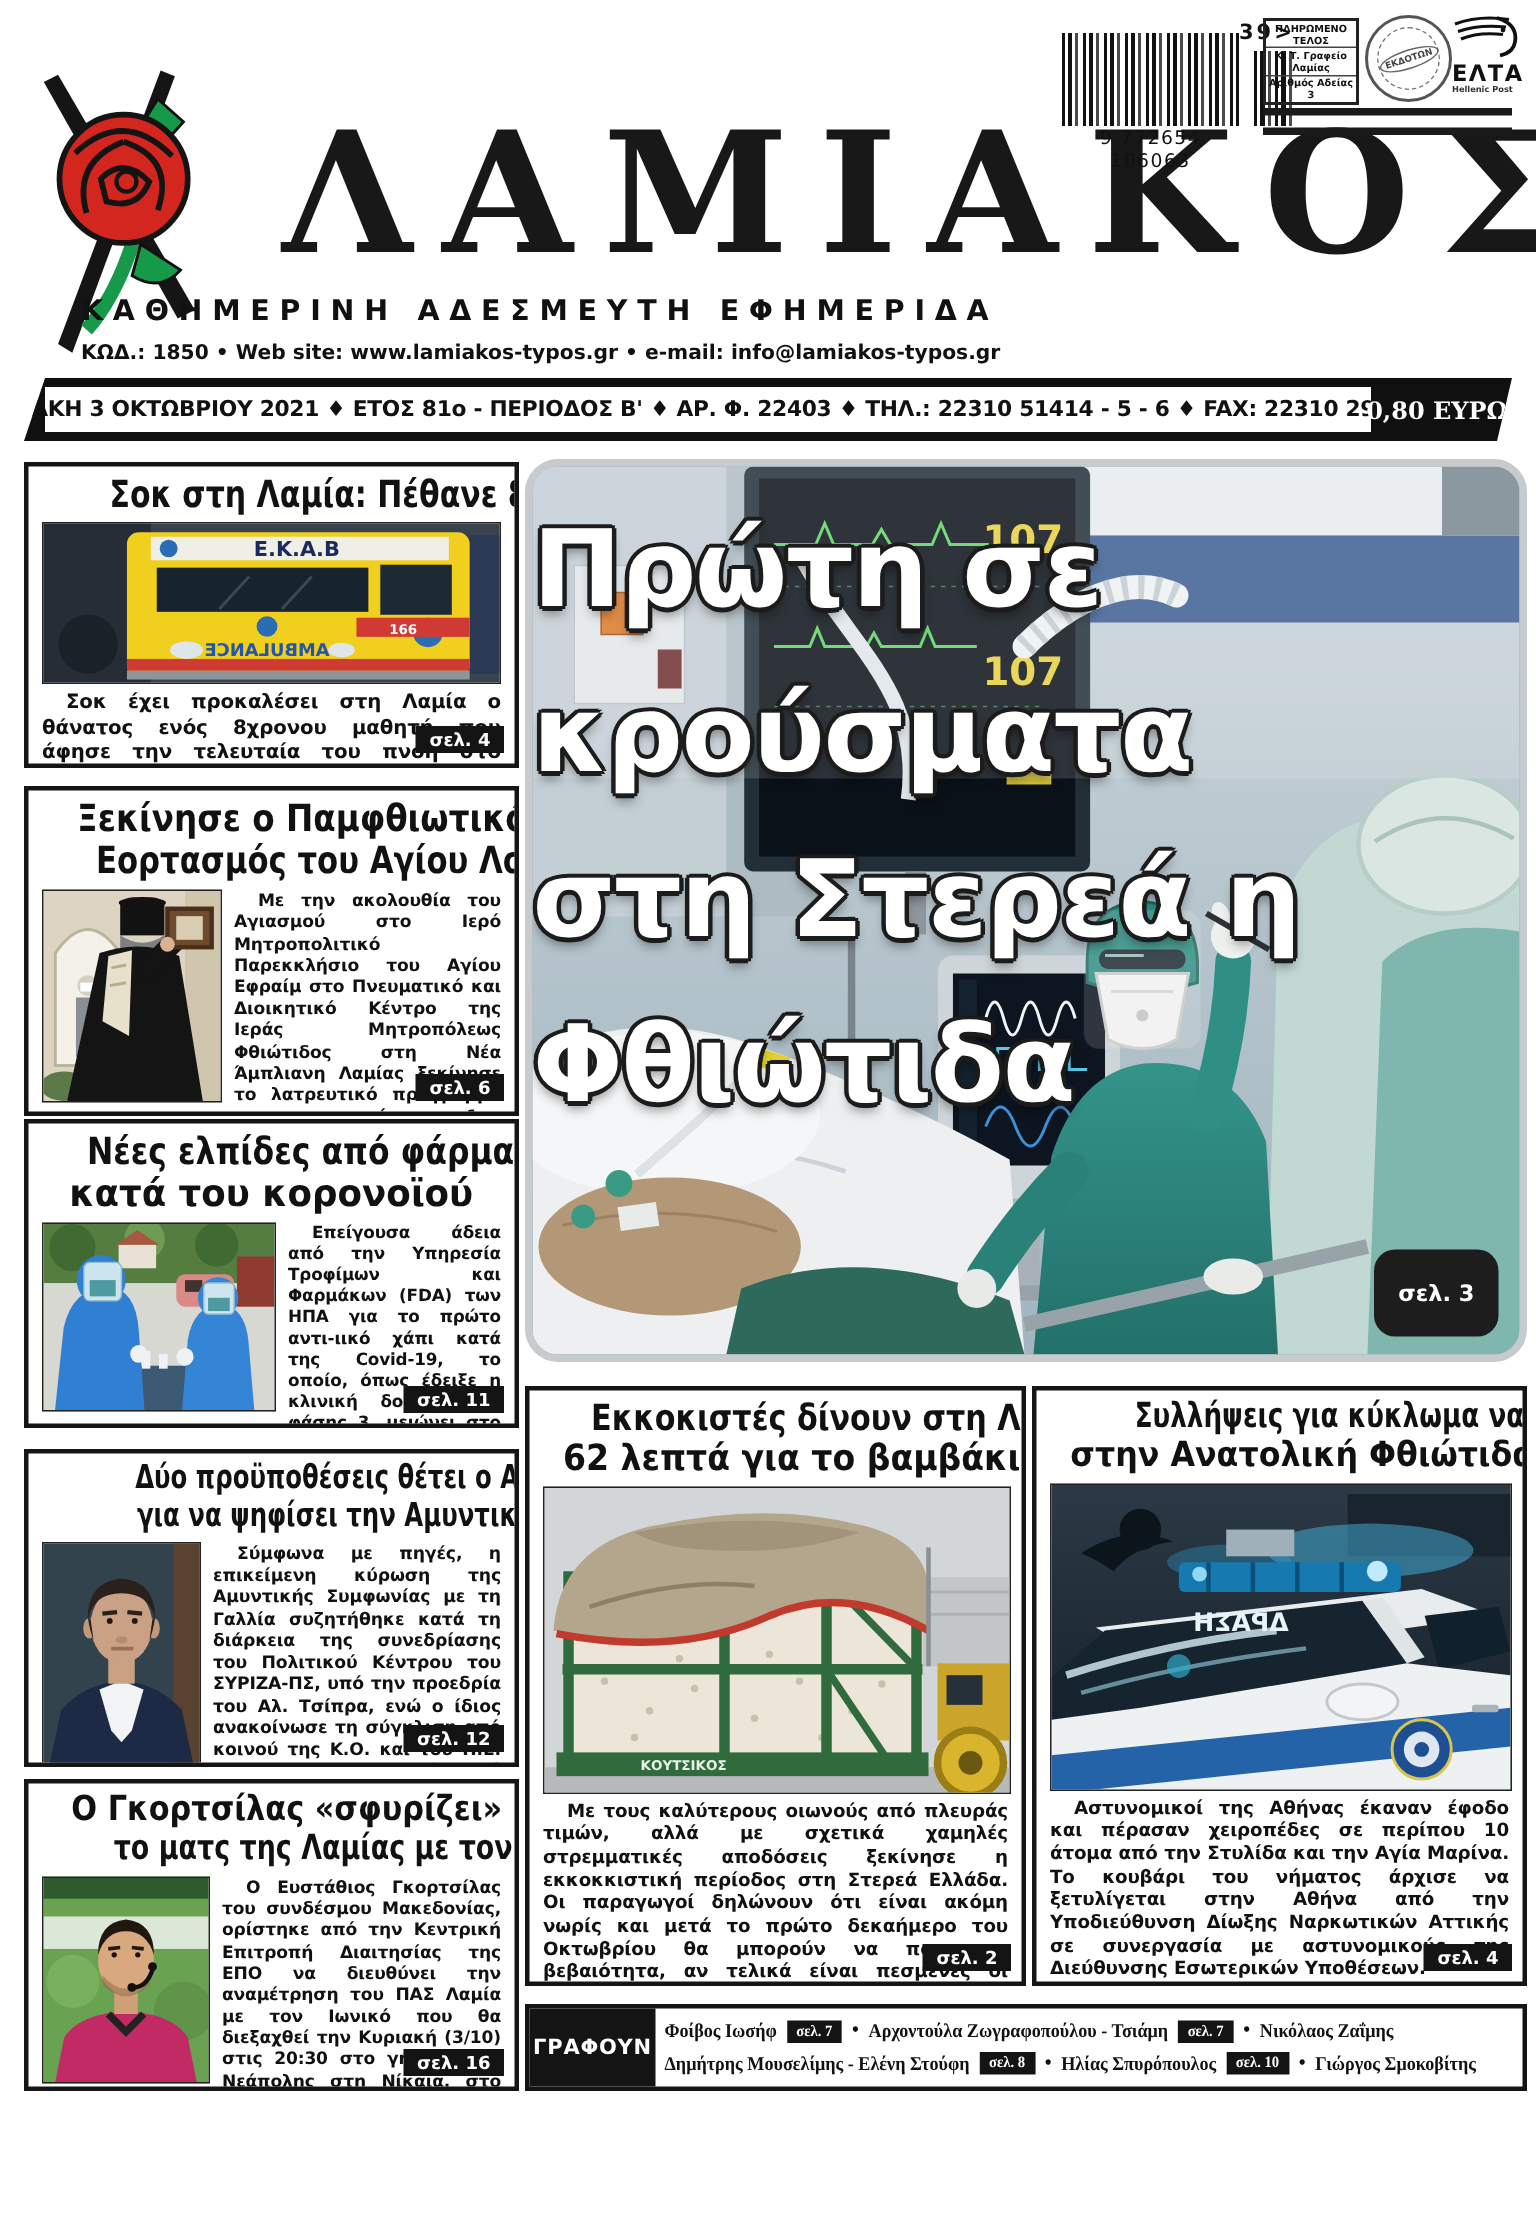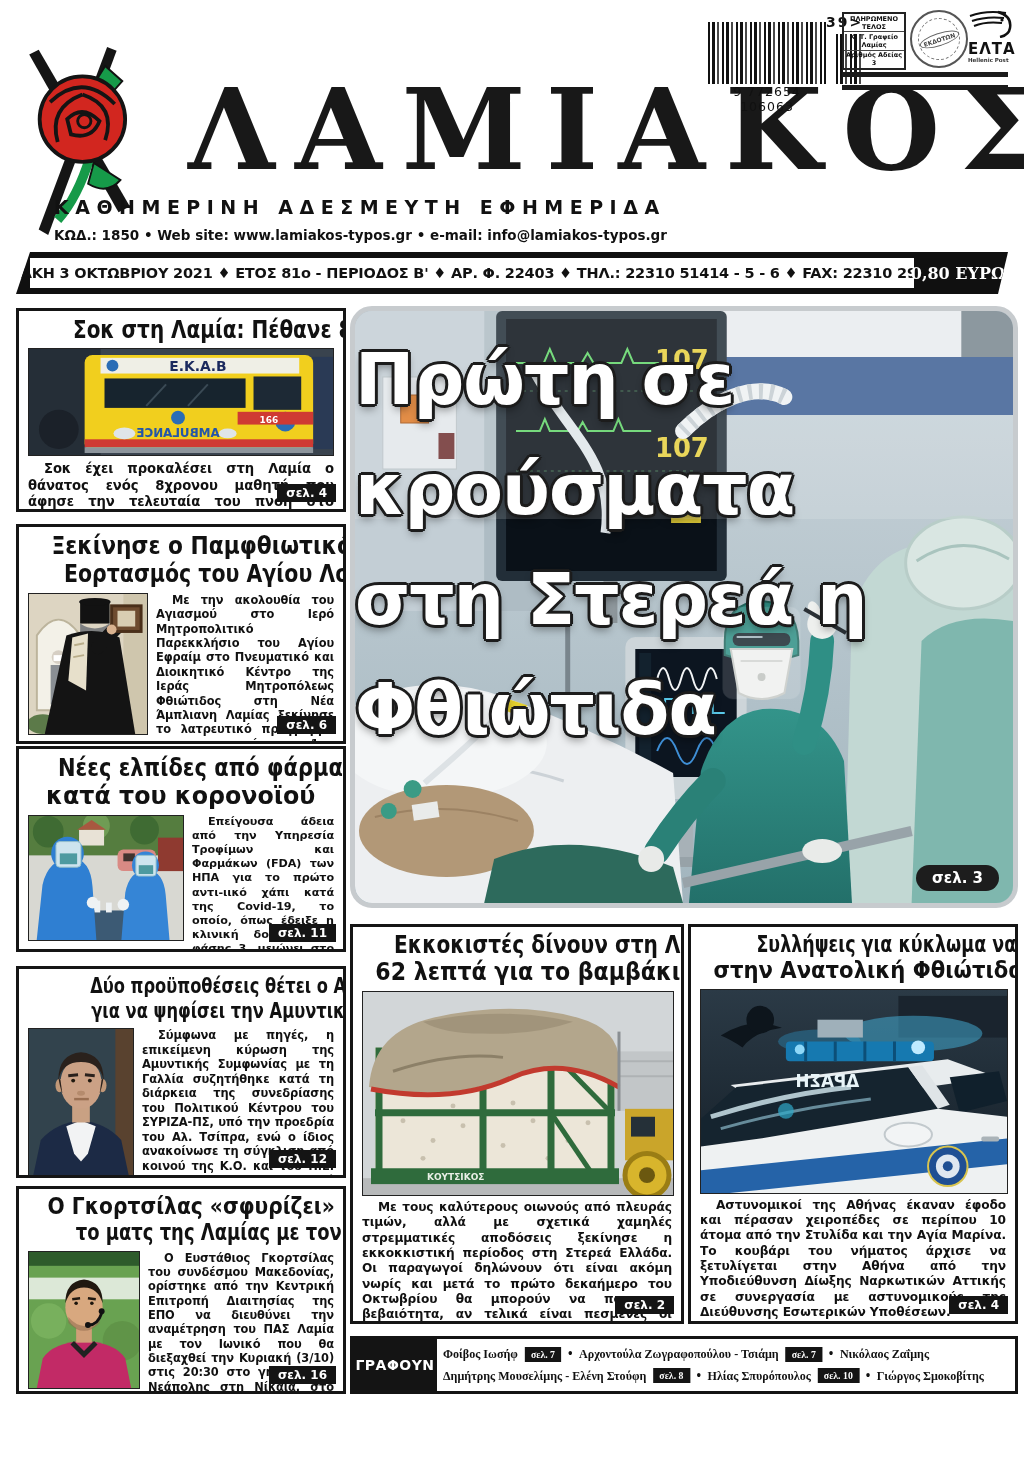--- a/index.html
+++ b/index.html
@@ -53,21 +53,21 @@
               font-size:12px;font-weight:bold;padding:2px 9px;white-space:nowrap;}
   
   .main-story{position:absolute;left:350px;top:306px;width:668px;height:602px;border:5px solid #c7cbce;
               border-radius:22px;box-sizing:border-box;overflow:hidden;background:#9fb2bb;}
   .main-photo{position:absolute;left:0;top:0;width:100%;height:100%;}
   .main-headline{position:absolute;left:0;right:0;top:14px;font-weight:bold;
       font-size:71px;line-height:1.55;color:#fff;letter-spacing:-1px;
       text-shadow:-2px -2px 0 #1c1c1c,2px -2px 0 #1c1c1c,-2px 2px 0 #1c1c1c,2px 2px 0 #1c1c1c,
                   -3px 0 0 #1c1c1c,3px 0 0 #1c1c1c,0 -3px 0 #1c1c1c,0 3px 0 #1c1c1c,0 5px 8px rgba(0,0,0,.4);}
   .main-badge{position:absolute;right:14px;bottom:12px;background:#1d1d1d;color:#fff;border-radius:14px;
-              font-size:15px;font-weight:bold;padding:4px 16px;}
+              font-size:15px;font-weight:bold;padding:20px 16px;}
   
   .story-b{position:absolute;top:924px;background:#fff;border:3px solid #151515;box-sizing:border-box;
            padding:5px 9px;overflow:hidden;height:400px;}
   
   .writers{position:absolute;left:350px;top:1336px;width:668px;height:58px;border:3px solid #141414;
            box-sizing:border-box;display:flex;background:#fff;}
   .writers-label{width:84px;background:#141414;color:#fff;display:flex;align-items:center;justify-content:center;
            font-size:14px;font-weight:bold;letter-spacing:.5px;}
   .writers-rows{flex:1;display:flex;flex-direction:column;justify-content:space-evenly;padding:2px 6px;overflow:hidden;font-family:Liberation Serif, serif;}
   .wrow{display:flex;align-items:center;gap:7px;white-space:nowrap;font-size:13px;font-weight:bold;

